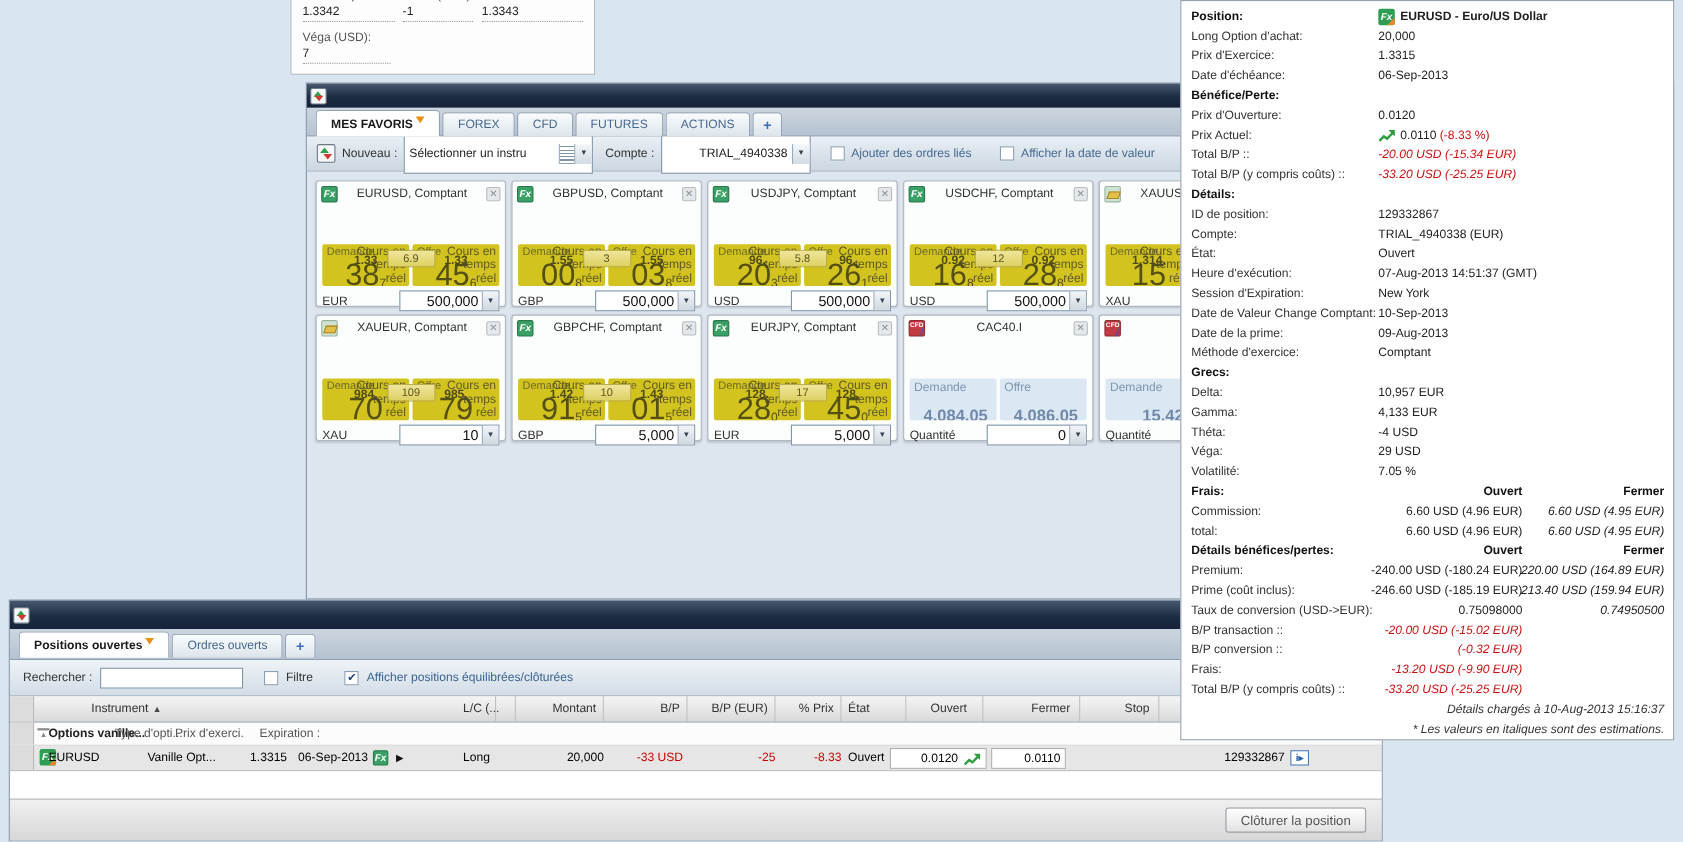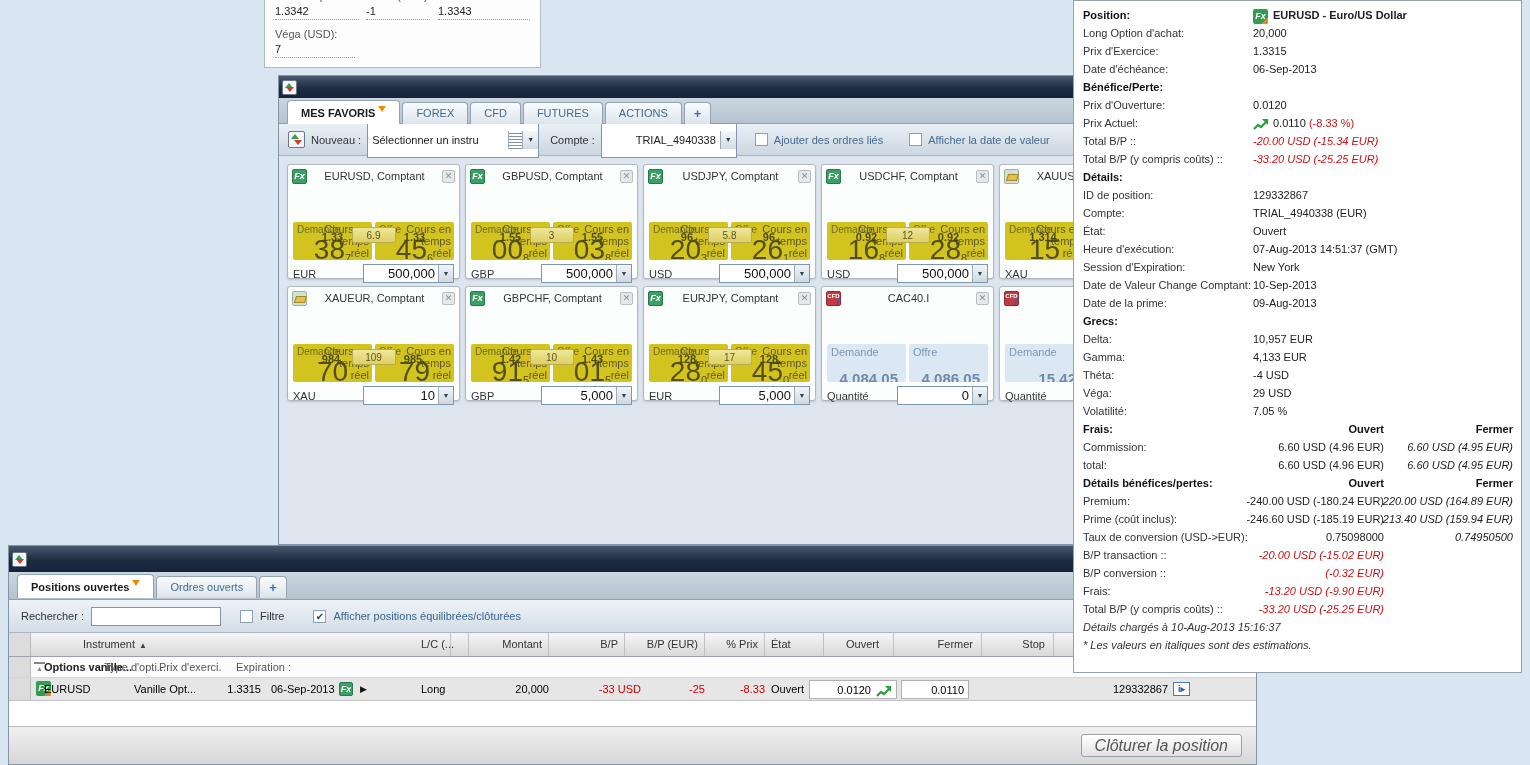--- a/index.html
+++ b/index.html
@@ -76,41 +76,41 @@
   .details { position:absolute; left:1073px; top:0; width:449px; height:673px; background:#fff; border:1px solid #96a1ad; z-index:10; padding:5px 8px 0 9px; overflow:hidden; }
   .dp-row { position:relative; height:18px; font-size:11px; line-height:18px; color:#222; white-space:nowrap; }
   .dl { color:#333; }
   .dp-row.hdr .dl { font-weight:bold; color:#111; }
   .dv { position:absolute; left:170px; top:0; }
   .c1 { position:absolute; right:129px; top:0; }
   .c2 { position:absolute; right:0; top:0; font-style:italic; }
   .dp-row.hdr .c1, .dp-row.hdr .c2 { font-weight:bold; font-style:normal; color:#111; }
   .red { color:#cc1111; }
   .ital { font-style:italic; }
-  .dnote { text-align:left; font-style:italic; color:#333; }
+  .dnote { text-align:right; font-style:italic; color:#333; }
   .vb { font-weight:bold; }
   .trend { vertical-align:middle; margin-right:4px; }
 
   
   .bmod { display:flex; flex-direction:column; }
   .filterrow { height:33px; display:flex; align-items:center; gap:7px; padding-left:12px;
                background:linear-gradient(#eef3f7,#d3dde6); border-bottom:1px solid #a8b6c4; font-size:11px; color:#333; }
   .searchbox { width:130px; height:19px; border:1px solid #7e96ab; font-size:11px; padding:0 3px; }
   .th-row { position:relative; height:24px; background:linear-gradient(#f5f5f5,#d9d9d9); border-bottom:1px solid #99a0a8; flex:none; }
   .thc { position:absolute; top:0; height:23px; line-height:23px; font-size:11px; color:#333; border-right:1px solid #c0c0c0; overflow:hidden; cursor:pointer; }
   .g-row { position:relative; height:21px; background:#fcfcfc; border-bottom:1px solid #d5d5d5; font-size:11px; line-height:21px; flex:none; cursor:pointer; }
   .d-row { position:relative; height:23px; background:#e6e6e6; border-bottom:1px solid #c2c2c2; font-size:11px; line-height:22px; flex:none; cursor:pointer; }
   .gut { position:absolute; left:0; top:0; bottom:0; width:22px; background:#dcdcdc; border-right:1px solid #bbb; }
   .tcell { position:absolute; top:0; white-space:nowrap; overflow:hidden; }
   .cellbox { position:absolute; top:2px; height:19px; line-height:18px; background:#fff; border:1px solid #b0b0b0; text-align:right; padding:0 4px; }
   .collapse-ico { position:absolute; left:25px; top:5px; width:11px; height:11px; border-top:2px solid #888; color:#888; font-size:7px; text-align:center; line-height:9px; cursor:pointer; }
   .i-id { display:inline-block; width:17px; height:14px; border:1px solid #4a7ab5; background:#fff; color:#2a5fa5; font-size:9px; line-height:12px; text-align:center; font-weight:bold; vertical-align:middle; cursor:pointer; }
   .d-empty { background:#fff; flex:1; }
   .b-footer { height:38px; background:linear-gradient(#f0f0f0,#d7d7d7); border-top:1px solid #bbb; display:flex; align-items:center; justify-content:flex-end; padding-right:14px; flex:none; }
-  .close-btn { height:23px; padding:0 13px; background:linear-gradient(#ffffff,#e2e2e2); border:1px solid #9aa0a6; border-radius:3px; font-size:16px; color:#555; cursor:pointer;font-style:italic; }
+  .close-btn { height:23px; padding:0 13px; background:linear-gradient(#ffffff,#e2e2e2); border:1px solid #9aa0a6; border-radius:3px; font-size:12px; color:#555; cursor:pointer; }
   .sort { font-size:8px; color:#444; margin-left:4px; }
   .expander { font-size:9px; color:#111; margin-left:3px; cursor:pointer; }
 </style>
 </head>
 <body>
 
 <div class="page">
 
   <div class="mini" id="miniPanel">
     <div class="mvega">
@@ -563,21 +563,21 @@
         <div class="gut"></div>
         <span class="i-fxo" style="position: absolute; left: 27px; top: 3px;">Fx</span>
         <div class="tcell" style="left: 35px; width: 90px; text-align: left;">EURUSD</div>
         <div class="tcell" style="left: 125px; width: 62px; text-align: left;">Vanille Opt...</div>
         <div class="tcell" style="left: 190px; width: 62px; text-align: right;">1.3315</div>
         <div class="tcell" style="left: 262px; width: 66px; text-align: left;">06-Sep-2013</div>
         <span class="i-fx" style="position: absolute; left: 330px; top: 4px; width: 14px; height: 14px;">Fx</span>
         <span class="expander" style="position: absolute; left: 348px; top: 0px;">▶</span>
         <div class="tcell" style="left: 412px; width: 44px; text-align: left;">Long</div>
         <div class="tcell" style="left: 460px; width: 80px; text-align: right;">20,000</div>
-        <div class="tcell" style="left: 556px; width: 76px; text-align: right; color: rgb(204, 0, 0);">-33 USD</div>
+        <div class="tcell" style="left: 536px; width: 76px; text-align: right; color: rgb(204, 0, 0);">-33 USD</div>
         <div class="tcell" style="left: 616px; width: 80px; text-align: right; color: rgb(204, 0, 0);">-25</div>
         <div class="tcell" style="left: 696px; width: 60px; text-align: right; color: rgb(204, 0, 0);">-8.33</div>
         <div class="tcell" style="left: 762px; width: 50px; text-align: left;">Ouvert</div>
         <div class="cellbox" style="left: 800px; width: 88px;"><span>0.0120</span><svg width="16" height="11" viewBox="0 0 16 11" class="trend" style="margin-left: 5px; margin-right: 0px;">
             <path d="M1 10 L5 6 L8 8 L14 2" stroke="#2f9e41" stroke-width="2.2" fill="none"></path>
             <path d="M9 0 L15 0 L15 6 Z" fill="#2f9e41"></path>
           </svg></div>
         <div class="cellbox" style="left: 892px; width: 68px;"><span>0.0110</span></div>
         <div class="tcell" style="left: 1087px; width: 72px; text-align: right;">129332867</div>
         <span class="i-id" style="position: absolute; left: 1164px; top: 4px;">i▸</span>
@@ -602,20 +602,21 @@
       <div class="dp-row"><span class="dl">Total B/P ::</span><span class="dv"><span class="red ital">-20.00 USD (-15.34 EUR)</span></span></div>
       <div class="dp-row"><span class="dl">Total B/P (y compris coûts) ::</span><span class="dv"><span class="red ital">-33.20 USD (-25.25 EUR)</span></span></div>
       <div class="dp-row hdr"><span class="dl">Détails:</span></div>
       <div class="dp-row"><span class="dl">ID de position:</span><span class="dv"><span>129332867</span></span></div>
       <div class="dp-row"><span class="dl">Compte:</span><span class="dv"><span>TRIAL_4940338 (EUR)</span></span></div>
       <div class="dp-row"><span class="dl">État:</span><span class="dv"><span>Ouvert</span></span></div>
       <div class="dp-row"><span class="dl">Heure d'exécution:</span><span class="dv"><span>07-Aug-2013 14:51:37 (GMT)</span></span></div>
       <div class="dp-row"><span class="dl">Session d'Expiration:</span><span class="dv"><span>New York</span></span></div>
       <div class="dp-row"><span class="dl">Date de Valeur Change Comptant:</span><span class="dv"><span>10-Sep-2013</span></span></div>
       <div class="dp-row"><span class="dl">Date de la prime:</span><span class="dv"><span>09-Aug-2013</span></span></div>
+      <div class="dp-row"><span class="dl">Méthode d'exercice:</span><span class="dv"><span>Comptant</span></span></div>
       <div class="dp-row hdr"><span class="dl">Grecs:</span></div>
       <div class="dp-row"><span class="dl">Delta:</span><span class="dv"><span>10,957 EUR</span></span></div>
       <div class="dp-row"><span class="dl">Gamma:</span><span class="dv"><span>4,133 EUR</span></span></div>
       <div class="dp-row"><span class="dl">Théta:</span><span class="dv"><span>-4 USD</span></span></div>
       <div class="dp-row"><span class="dl">Véga:</span><span class="dv"><span>29 USD</span></span></div>
       <div class="dp-row"><span class="dl">Volatilité:</span><span class="dv"><span>7.05 %</span></span></div>
       <div class="dp-row hdr"><span class="dl">Frais:</span><span class="c1">Ouvert</span><span class="c2">Fermer</span></div>
       <div class="dp-row"><span class="dl">Commission:</span><span class="c1">6.60 USD (4.96 EUR)</span><span class="c2">6.60 USD (4.95 EUR)</span></div>
       <div class="dp-row"><span class="dl">total:</span><span class="c1">6.60 USD (4.96 EUR)</span><span class="c2">6.60 USD (4.95 EUR)</span></div>
       <div class="dp-row hdr"><span class="dl">Détails bénéfices/pertes:</span><span class="c1">Ouvert</span><span class="c2">Fermer</span></div>

